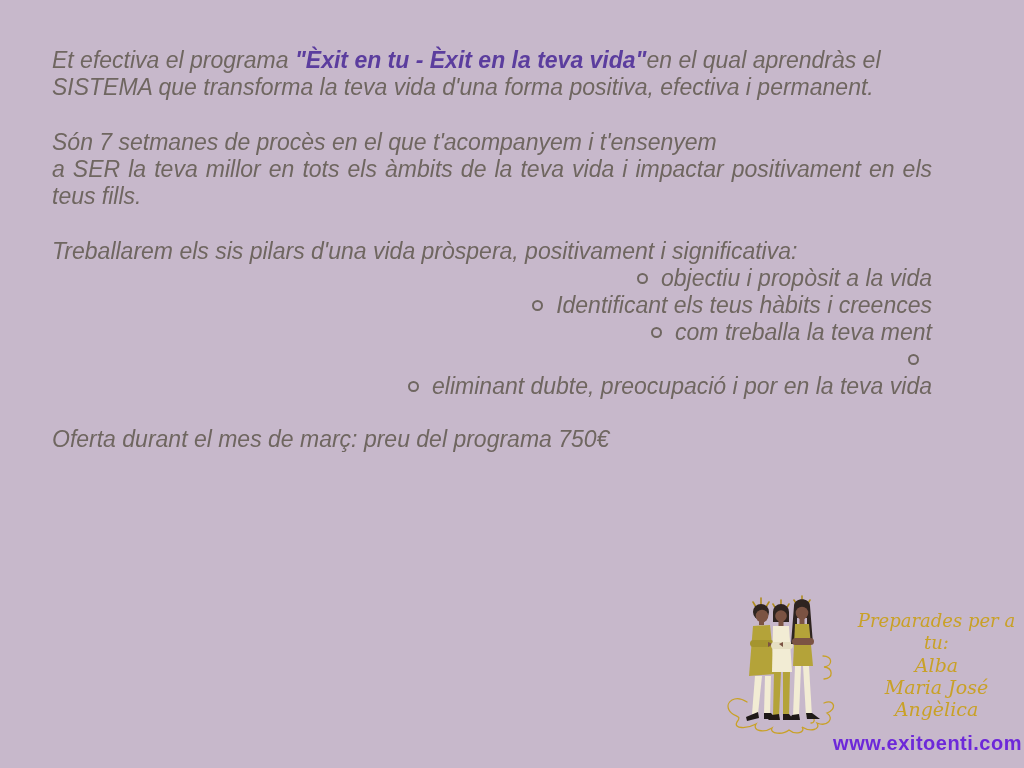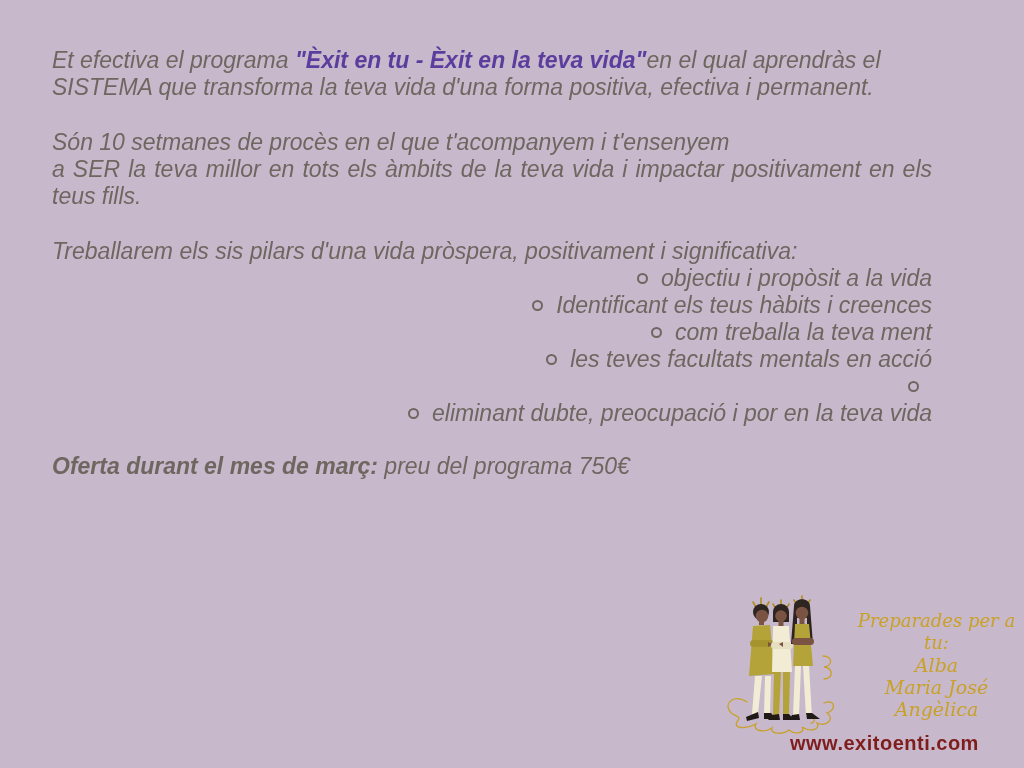--- a/index.html
+++ b/index.html
@@ -30,21 +30,21 @@
   .bullet-item{line-height:27px;white-space:nowrap;}
   .ring{
     display:inline-block;
     width:7px;height:7px;
     border:2px solid #6f6660;
     border-radius:50%;
     margin-right:13px;
     vertical-align:2px;
   }
   .offer{margin-top:26px !important;}
-  .offer b{font-weight:bold;margin-top:23px;}
+  .offer b{font-weight:normal;margin-top:23px;}
   .illustration{
     position:absolute;
     left:723px;top:592px;
     width:122px;height:152px;
   }
   .signature{
     position:absolute;
     left:844px;top:610px;
     width:185px;
     text-align:center;
@@ -52,43 +52,42 @@
     font-family:"DejaVu Serif", serif;
     font-style:italic;
     font-size:18px;
     line-height:22px;
   }
   .signature .name{font-size:19px;}
   .site-url{
     position:absolute;
     left:790px;top:732px;
     width:232px;
-    text-align:left;
-    color:#7f1d1d;
+    text-align:right;
+    color:#6d28d9;
     font-weight:bold;
     font-size:20px;
     letter-spacing:0.5px;
   }
 </style>
 </head>
 <body>
 
 <div class="text-block">
   <p><span>Et efectiva el programa </span><span class="highlight">"Èxit en tu - Èxit en la teva vida"</span><span>en el qual aprendràs el SISTEMA  que transforma la teva vida d'una forma positiva, efectiva i permanent.</span></p>
 
 
-  <p class="justify"><span>Són 10 setmanes de procès en el que t'acompanyem i t'ensenyem</span><br><span>a SER la teva millor en tots els àmbits de la teva vida i  impactar positivament en els teus fills.</span></p>
+  <p class="justify"><span>Són 7 setmanes de procès en el que t'acompanyem i t'ensenyem</span><br><span>a SER la teva millor en tots els àmbits de la teva vida i  impactar positivament en els teus fills.</span></p>
 
   <p class="pillars">Treballarem els sis pilars d'una vida pròspera, positivament i significativa:</p>
 
   <div class="bullet-list">
     <div class="bullet-item"><span class="ring"></span><span>objectiu i propòsit a la vida</span></div>
     <div class="bullet-item"><span class="ring"></span><span>Identificant els teus hàbits i creences</span></div>
     <div class="bullet-item"><span class="ring"></span><span>com treballa la teva ment</span></div>
-    <div class="bullet-item"><span class="ring"></span><span>les teves facultats mentals en acció</span></div>
     <div class="bullet-item"><span class="ring"></span></div>
     <div class="bullet-item"><span class="ring"></span><span>eliminant dubte, preocupació i por en la teva vida</span></div>
   </div>
 
   <p class="offer"><b>Oferta durant el mes de març:</b><span> preu del programa 750€</span><br></p>
 </div>
 
 <svg class="illustration" viewBox="0 0 122 152" xmlns="http://www.w3.org/2000/svg">
 
   <g stroke="#c9a127" stroke-width="1.3" fill="none" stroke-linecap="round">

